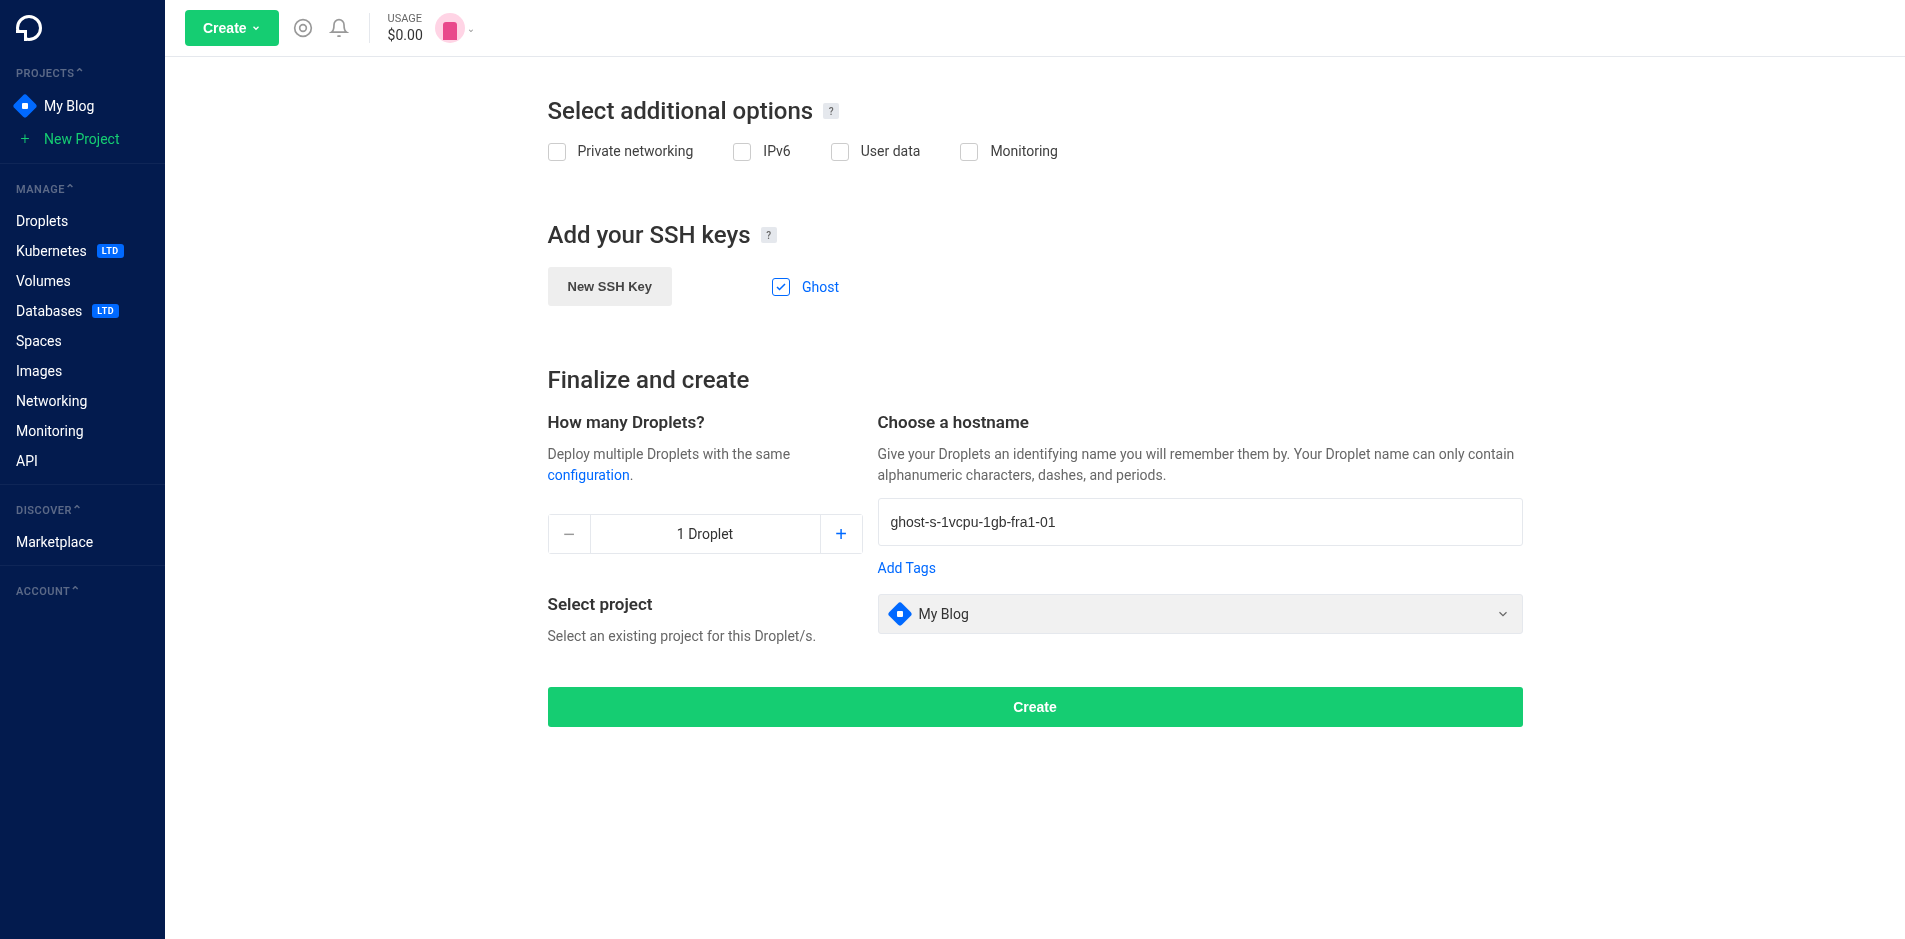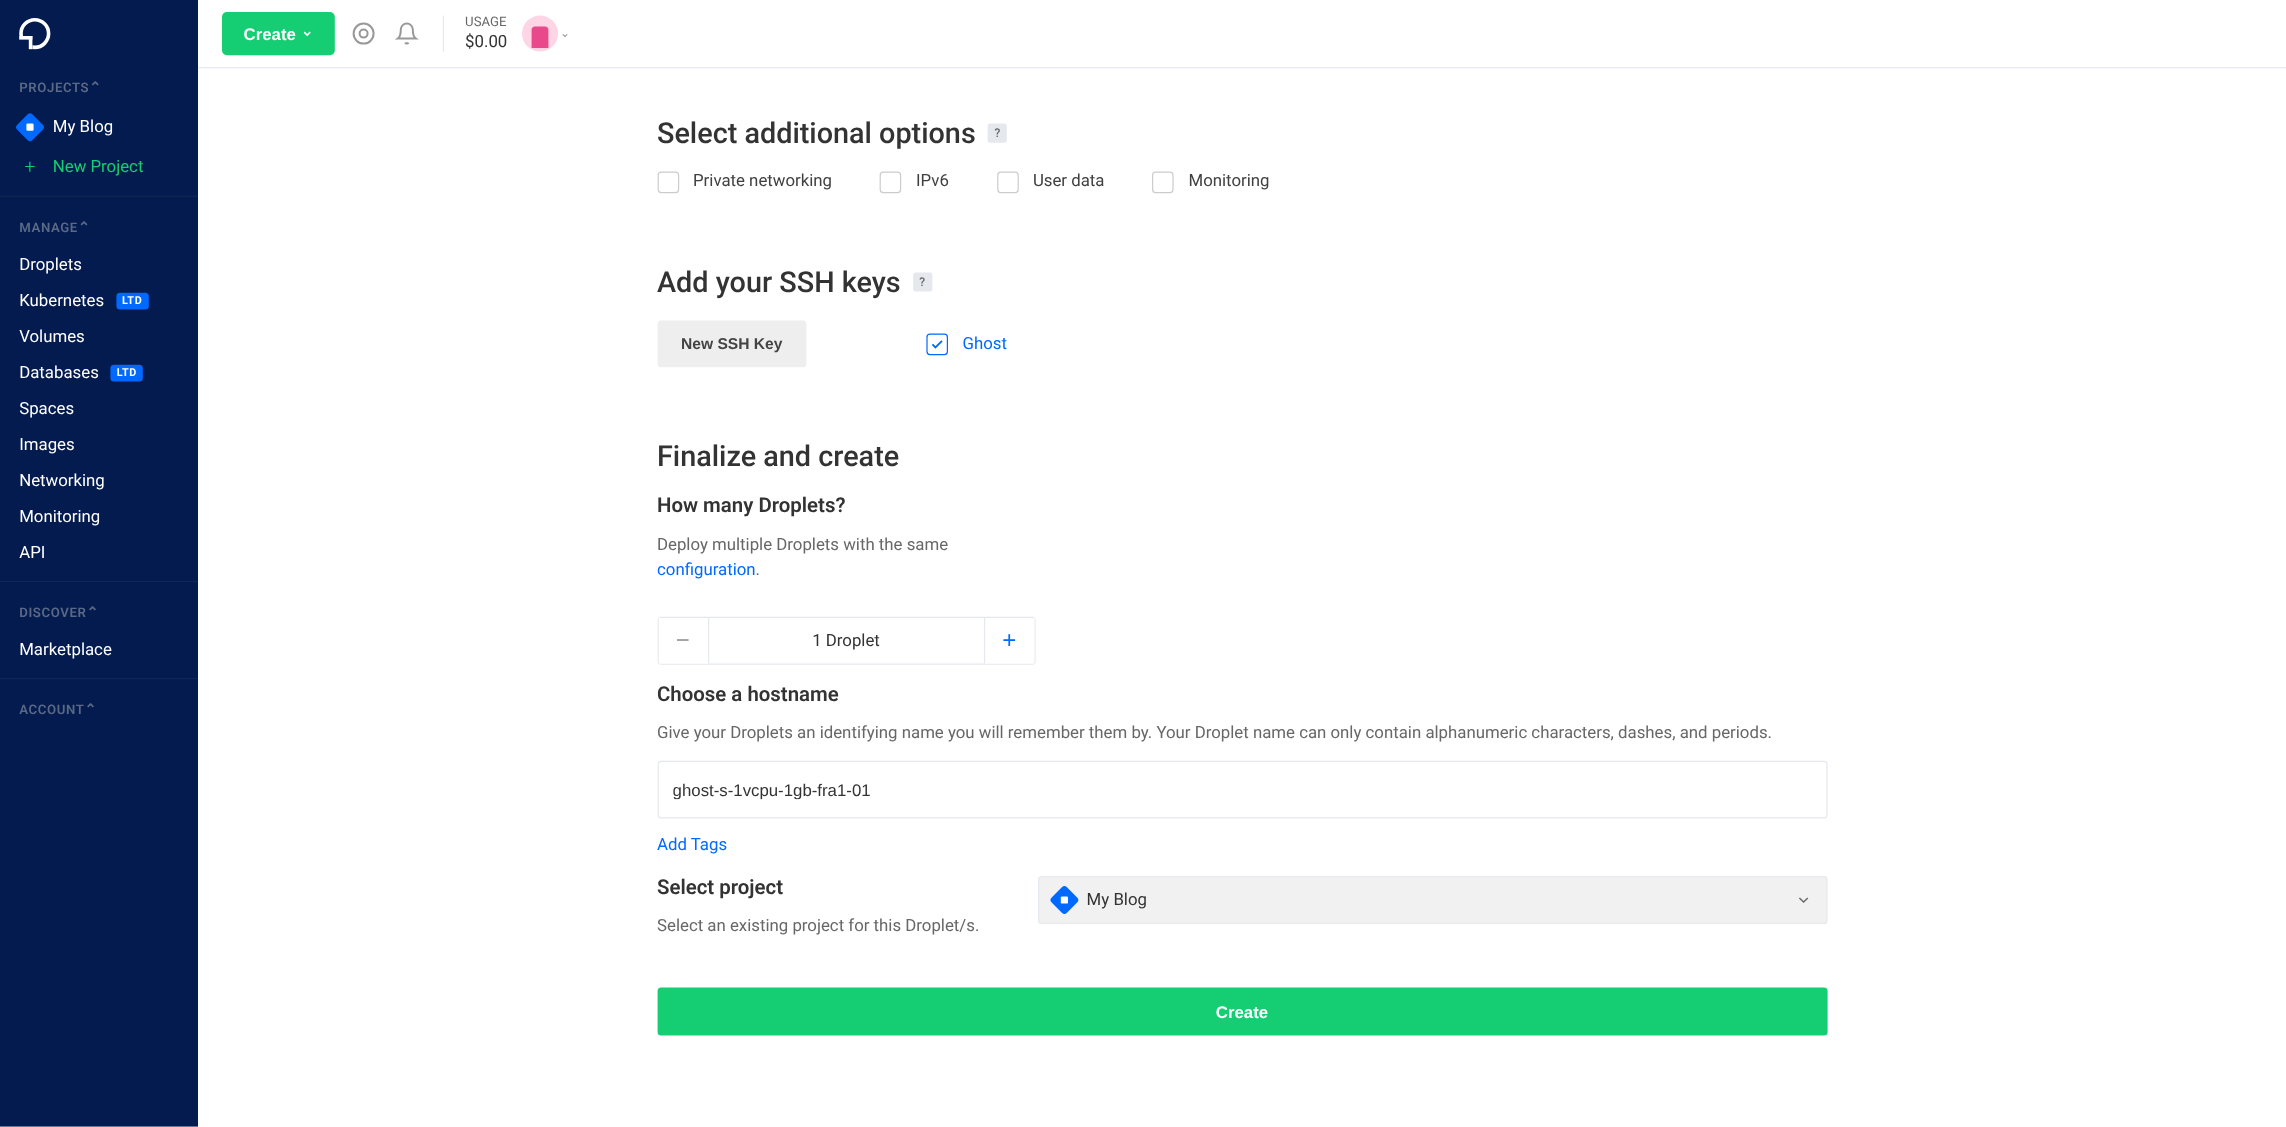--- a/index.html
+++ b/index.html
@@ -251,21 +251,20 @@
     .ssh-key-item {
       display: flex;
       align-items: center;
       gap: 12px;
       color: #0069ff;
     }
     .section-gap { margin-top: 60px; }
     .finalize-row {
       display: flex;
       gap: 15px;
-      flex-direction: column;
     }
     .col-left { width: 315px; flex-shrink: 0; }
     .col-right { flex: 1; }
     .help-text {
       font-size: 14px;
       color: #676767;
       line-height: 1.5;
     }
     .link { color: #0069ff; cursor: pointer; }
     .stepper {
@@ -306,21 +305,21 @@
     }
     .add-tags {
       color: #0069ff;
       font-size: 14px;
       cursor: pointer;
       margin-top: 14px;
       display: block;
     }
     .select-proj-row {
       display: flex;
-      gap: 2px;
+      gap: 15px;
       margin-top: 18px;
       align-items: flex-start;
     }
     .project-select {
       flex: 1;
       height: 40px;
       background: #f1f1f1;
       border: 1px solid #e5e8ed;
       border-radius: 3px;
       display: flex;

